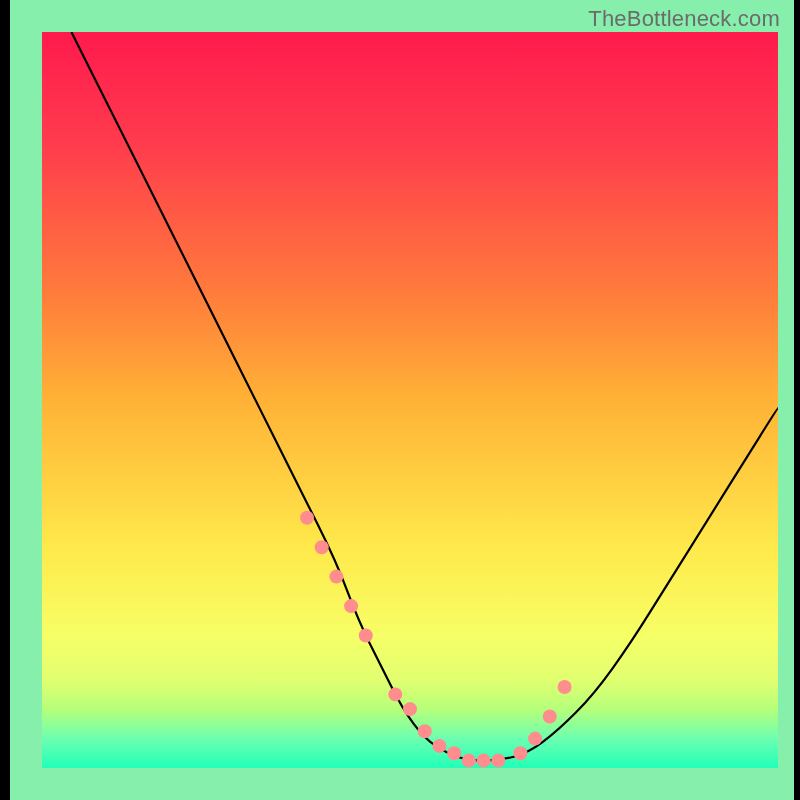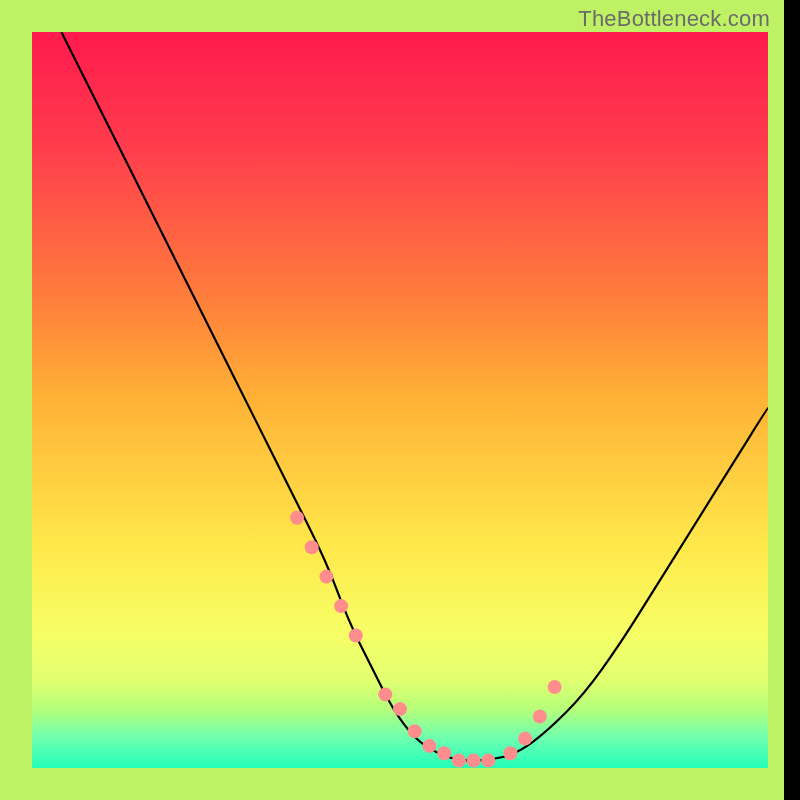--- a/index.html
+++ b/index.html
@@ -5,25 +5,25 @@
   html, body {
     margin: 0;
     padding: 0;
     width: 800px;
     height: 800px;
     background: #000;
     overflow: hidden;
   }
   .frame {
     position: absolute;
-    left: 0;
+    left: 10px;
     top: 0;
     width: 784px;
     height: 800px;
-    background: #bef264;
+    background: #86efac;
   }
   .plot {
     position: absolute;
     left: 32px;
     top: 32px;
     width: 736px;
     height: 736px;
     background: linear-gradient(
       to bottom,
       #ff1a4d 0%,

